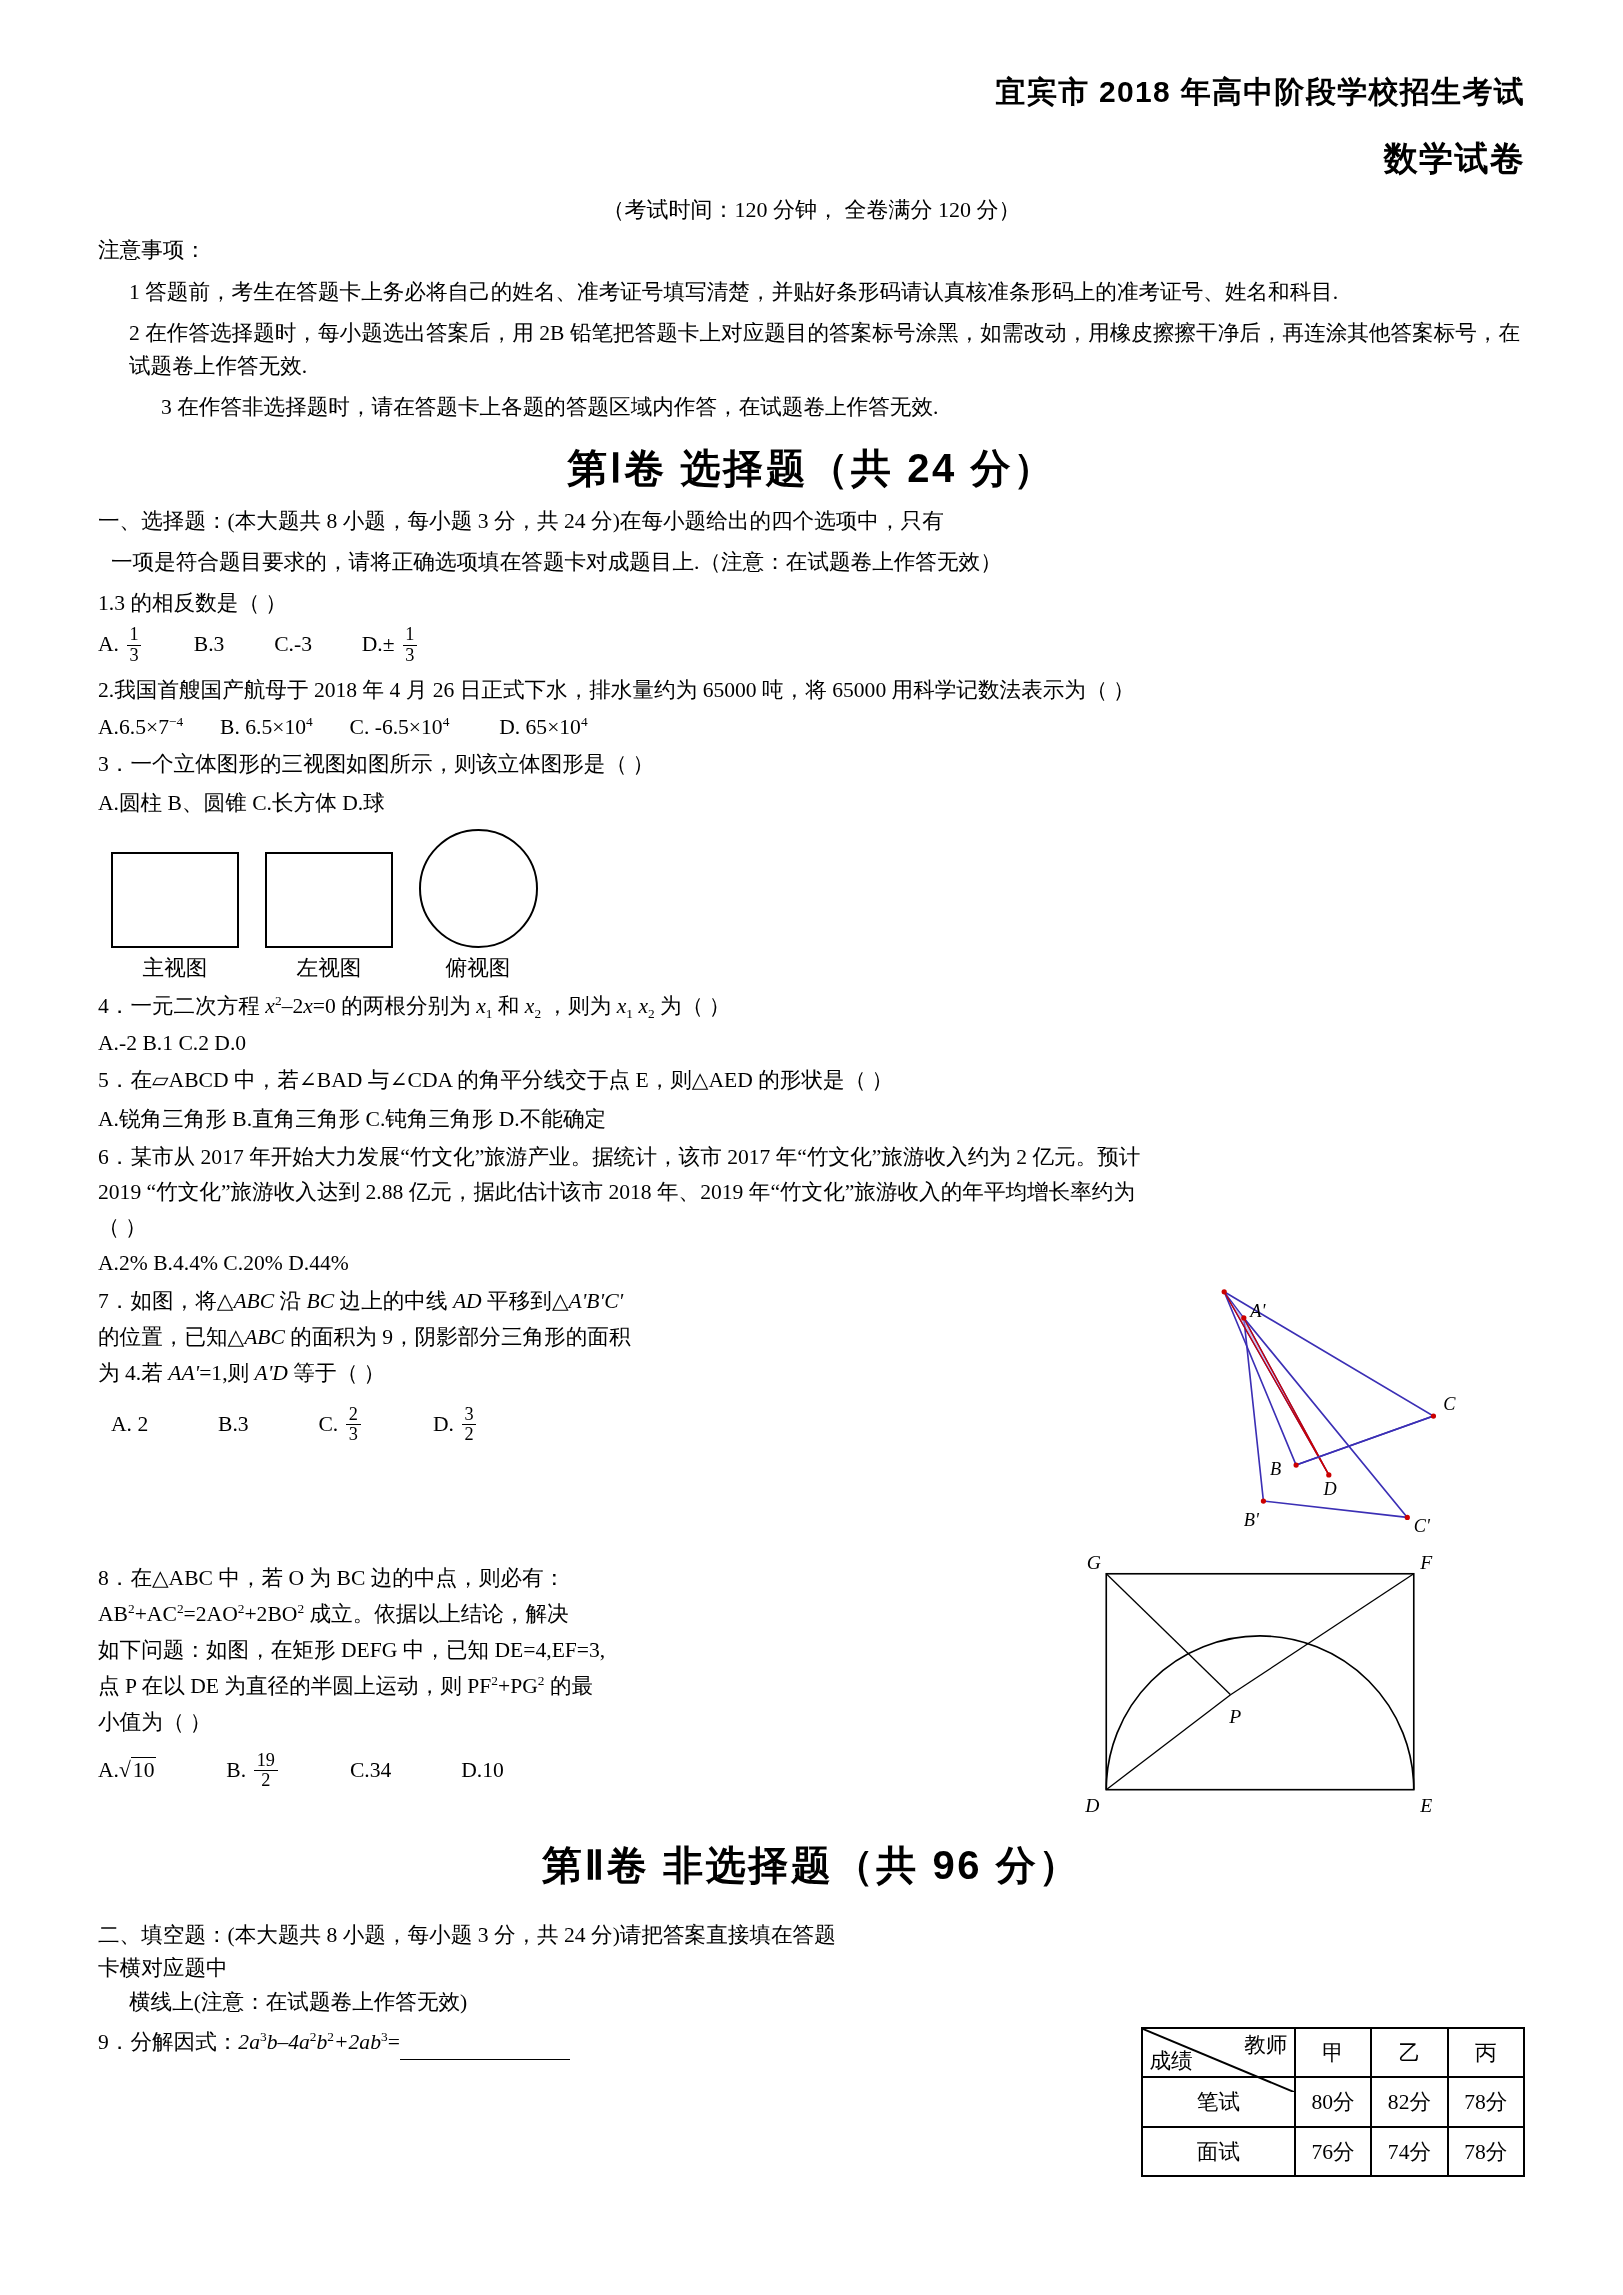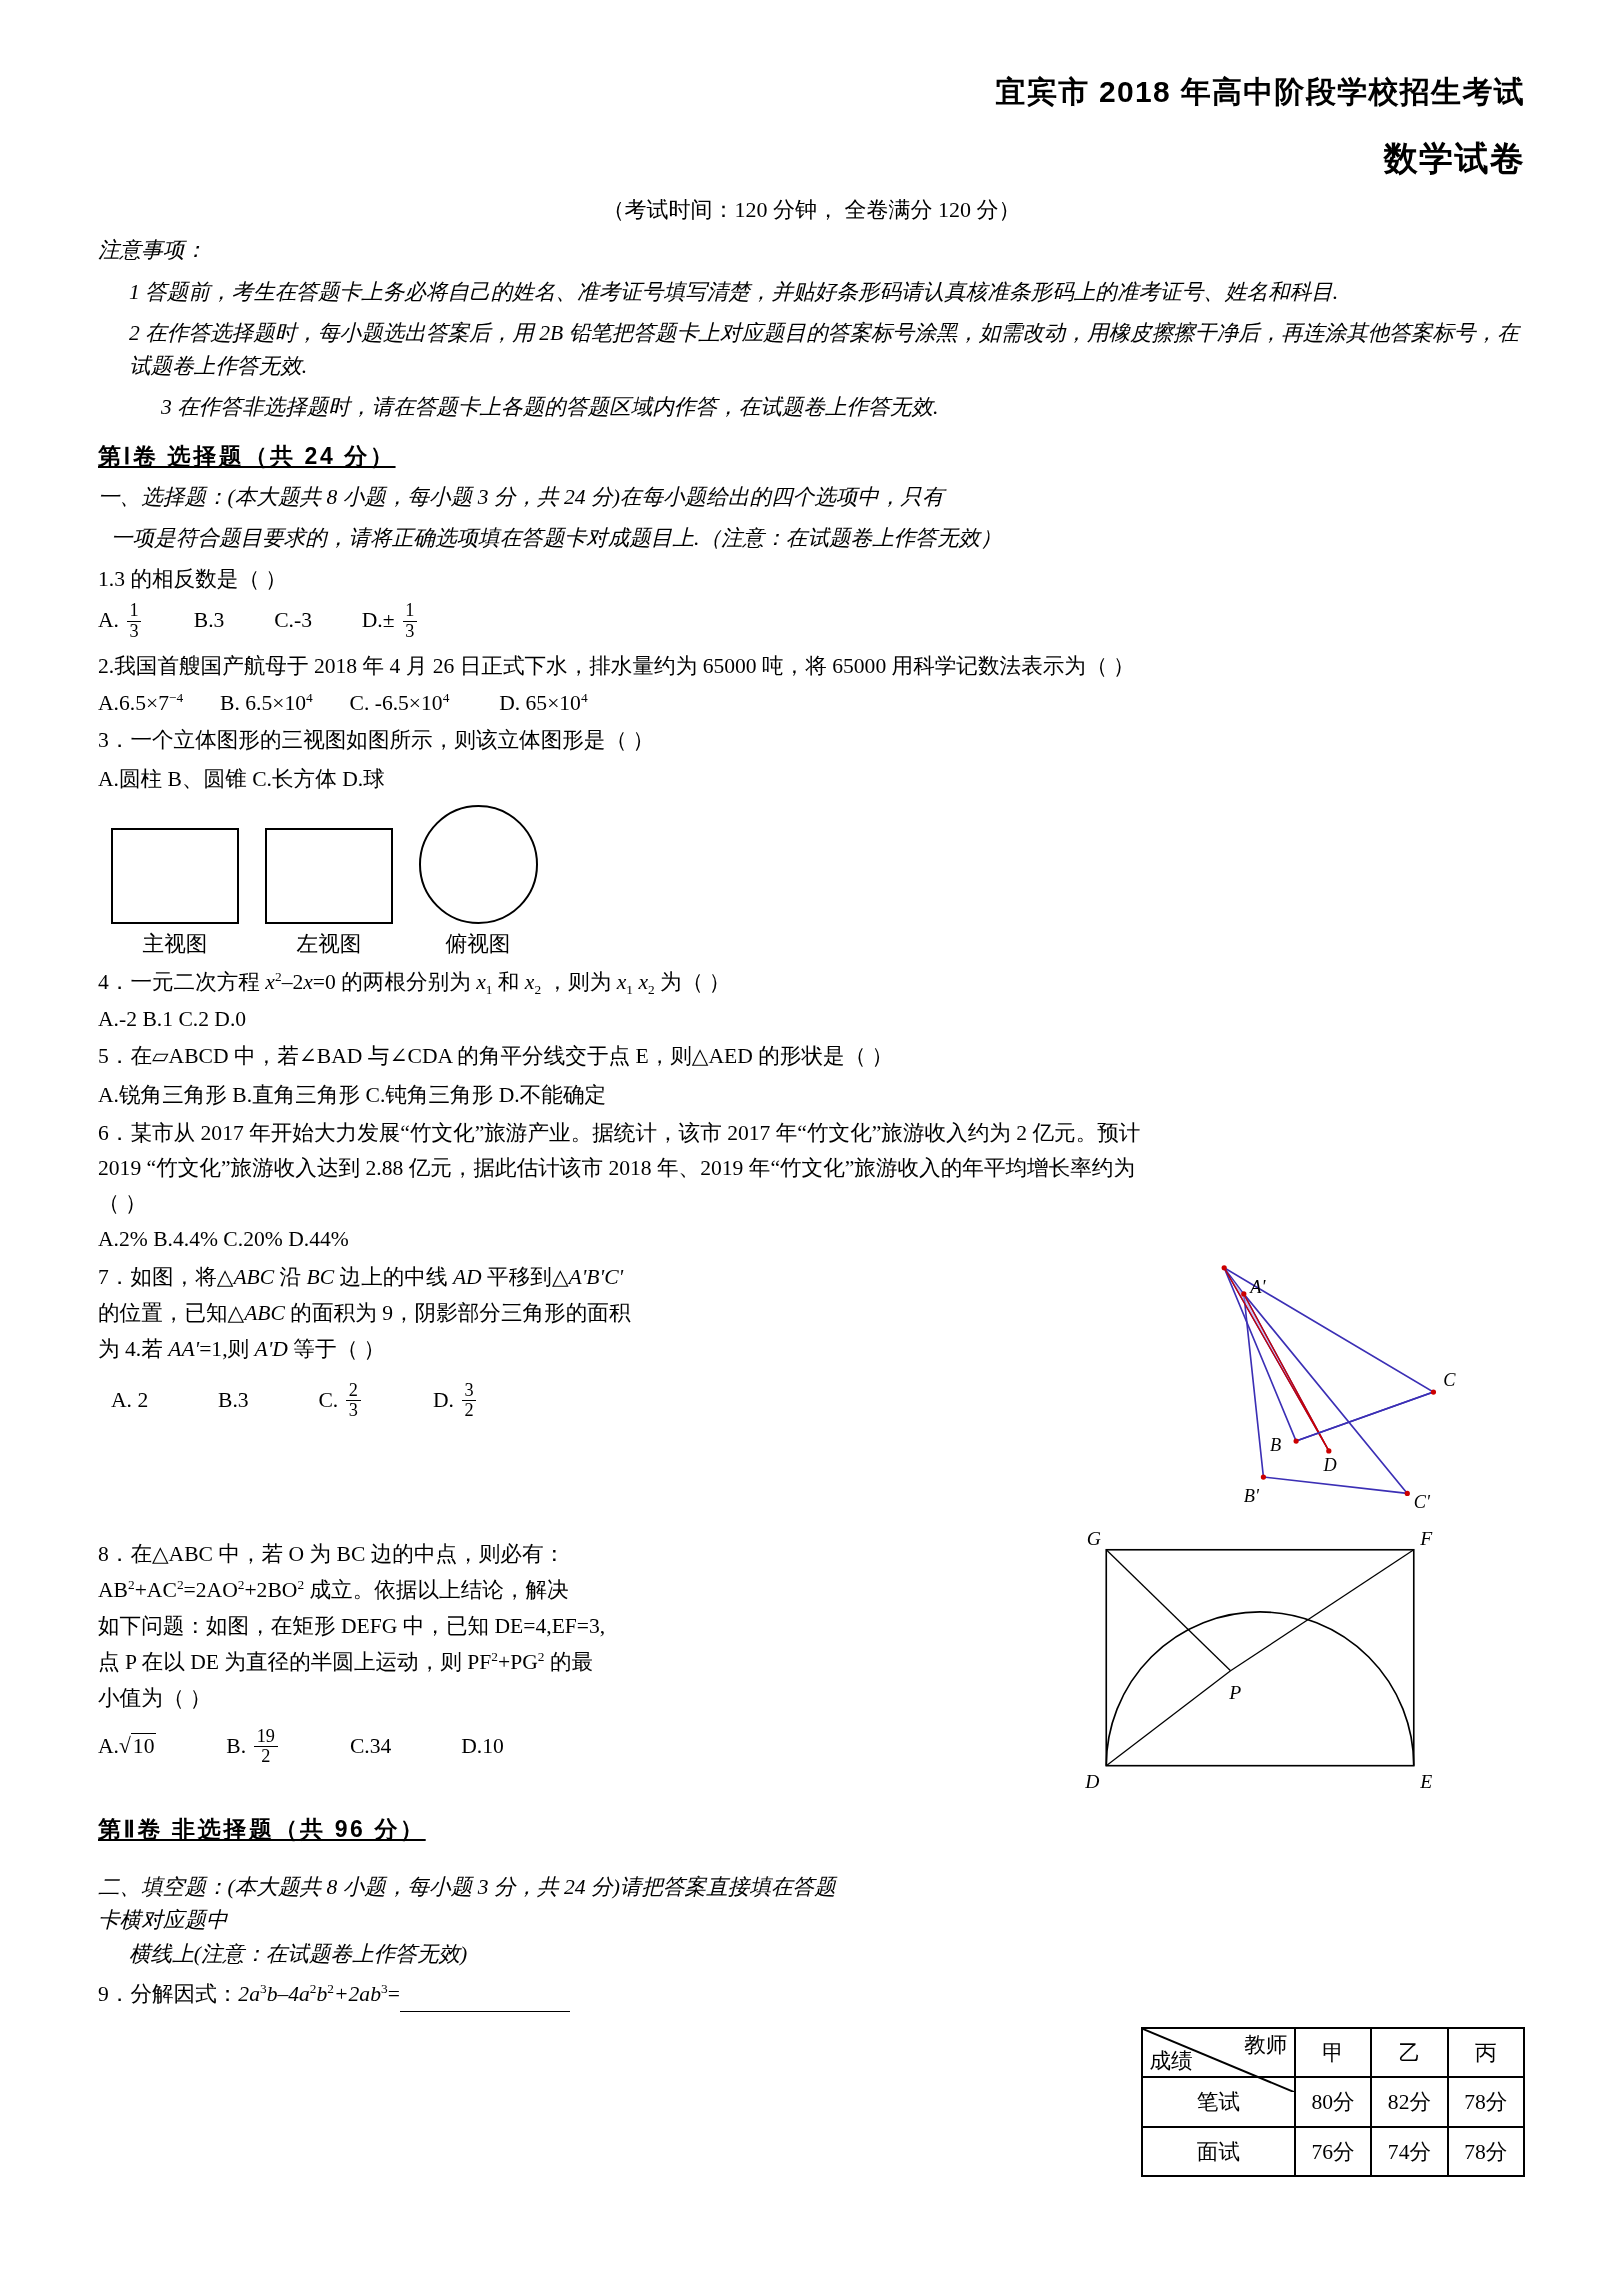--- a/index.html
+++ b/index.html
@@ -33,33 +33,31 @@
   }
   .subtitle {
     text-align: center;
     font-size: 22px;
     margin-top: 13px;
   }
   .p {
     font-size: 21.6px;
     line-height: 1.5;
     margin-top: 9.2px;
-    font-style: italic;
   }
   .indent1 { text-indent: 0; }
   .indent2 { padding-left: 31px; }
   .indent3 { padding-left: 63px; }
   .sec-head {
-    text-align: left;
-    font-size: 23px;
+    text-align: center;
+    font-size: 40px;
     font-weight: bold;
     font-family: "Liberation Sans", sans-serif;
     margin: 17px 0 5.2px 0;
     letter-spacing: 2.6px;
-    text-decoration: underline;
   }
   .q { font-size: 21.6px; line-height: 1.55; margin-top: 7.9px; }
   .opts { font-size: 21.6px; margin-top: 6.5px; }
   .opts span { display:inline-block; }
   .sp40 { display:inline-block; width:26px; }
   .sp60 { display:inline-block; width:39px; }
   .sp90 { display:inline-block; width:59px; }
   .frac {
     display: inline-block;
     vertical-align: middle;

